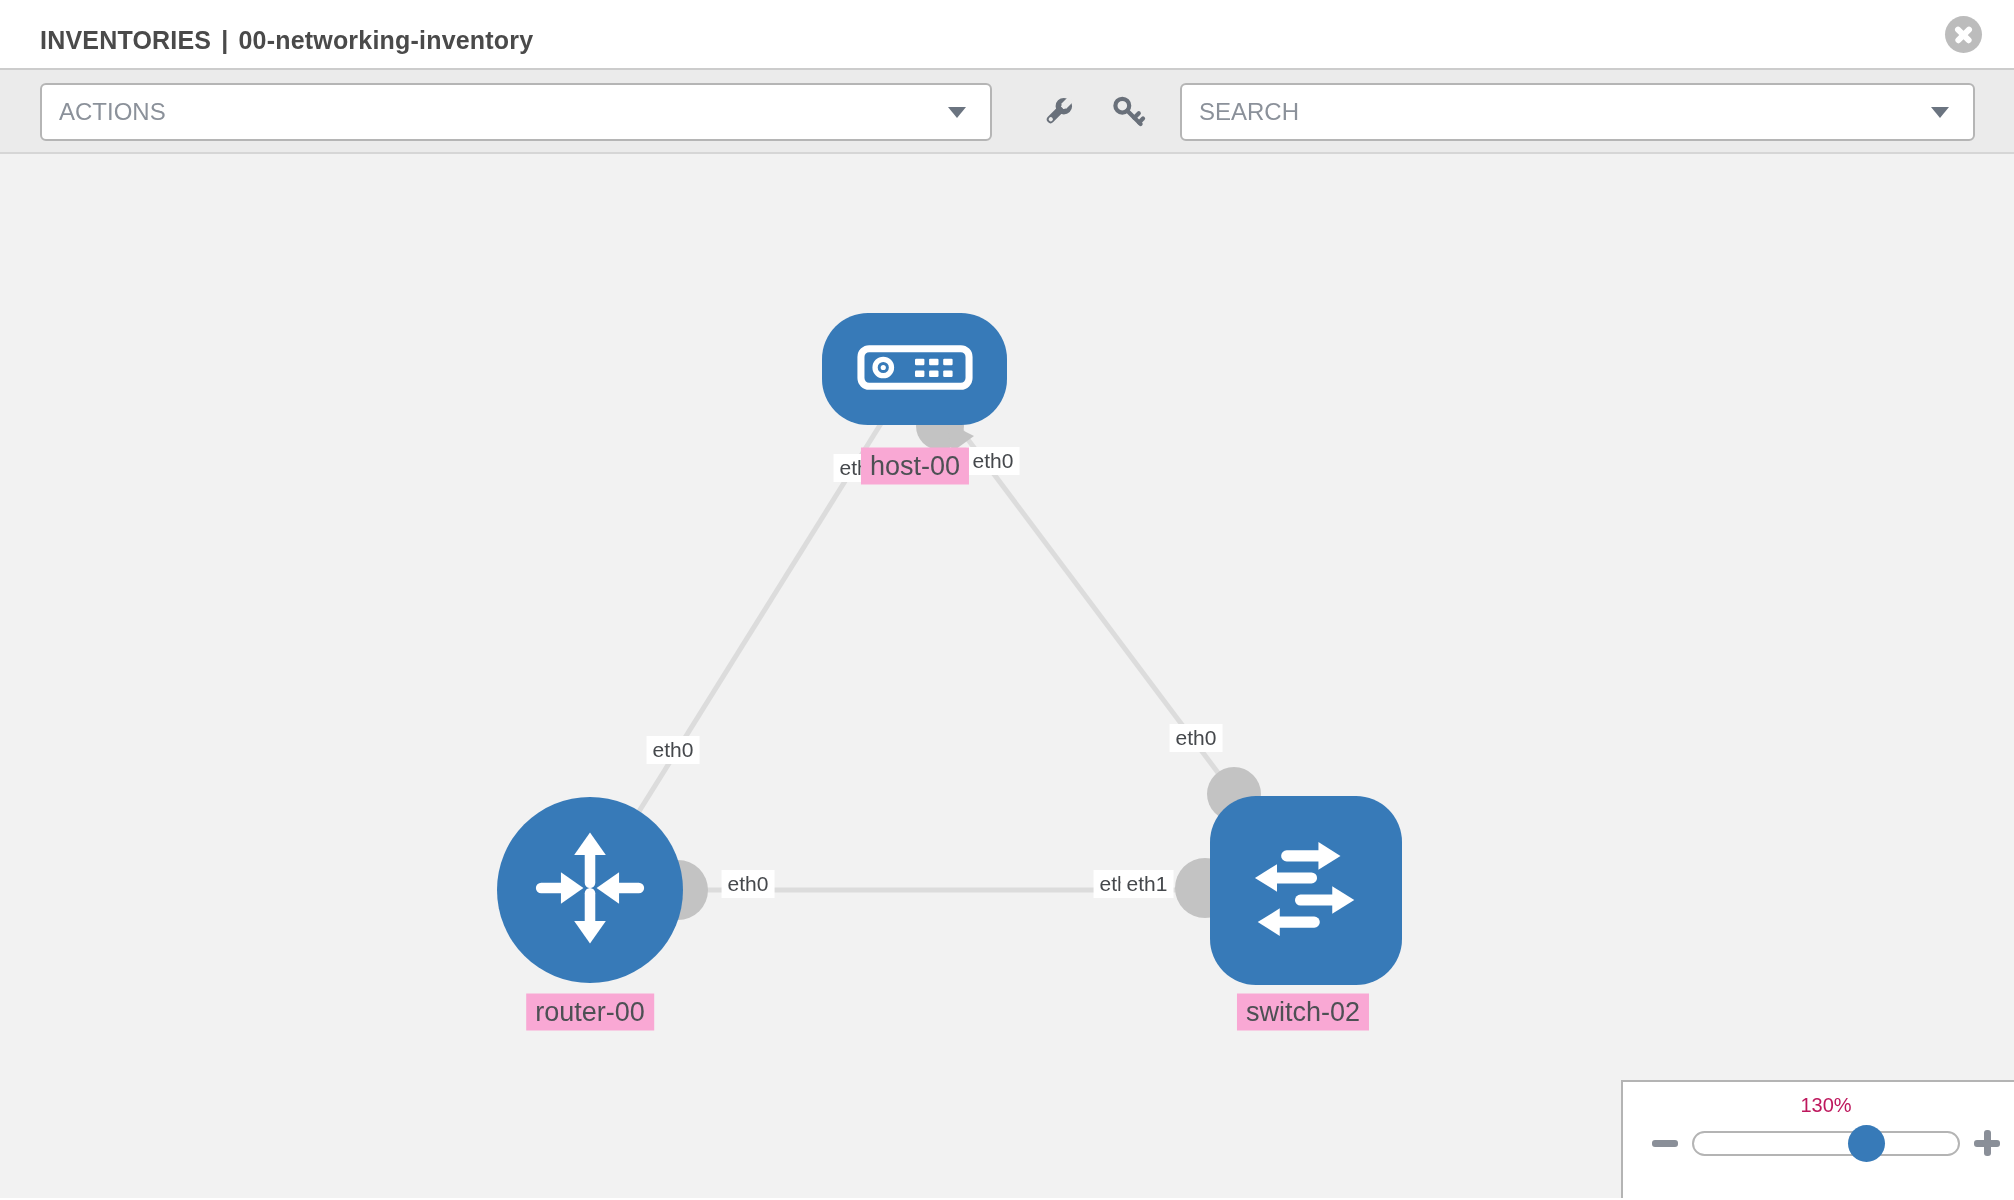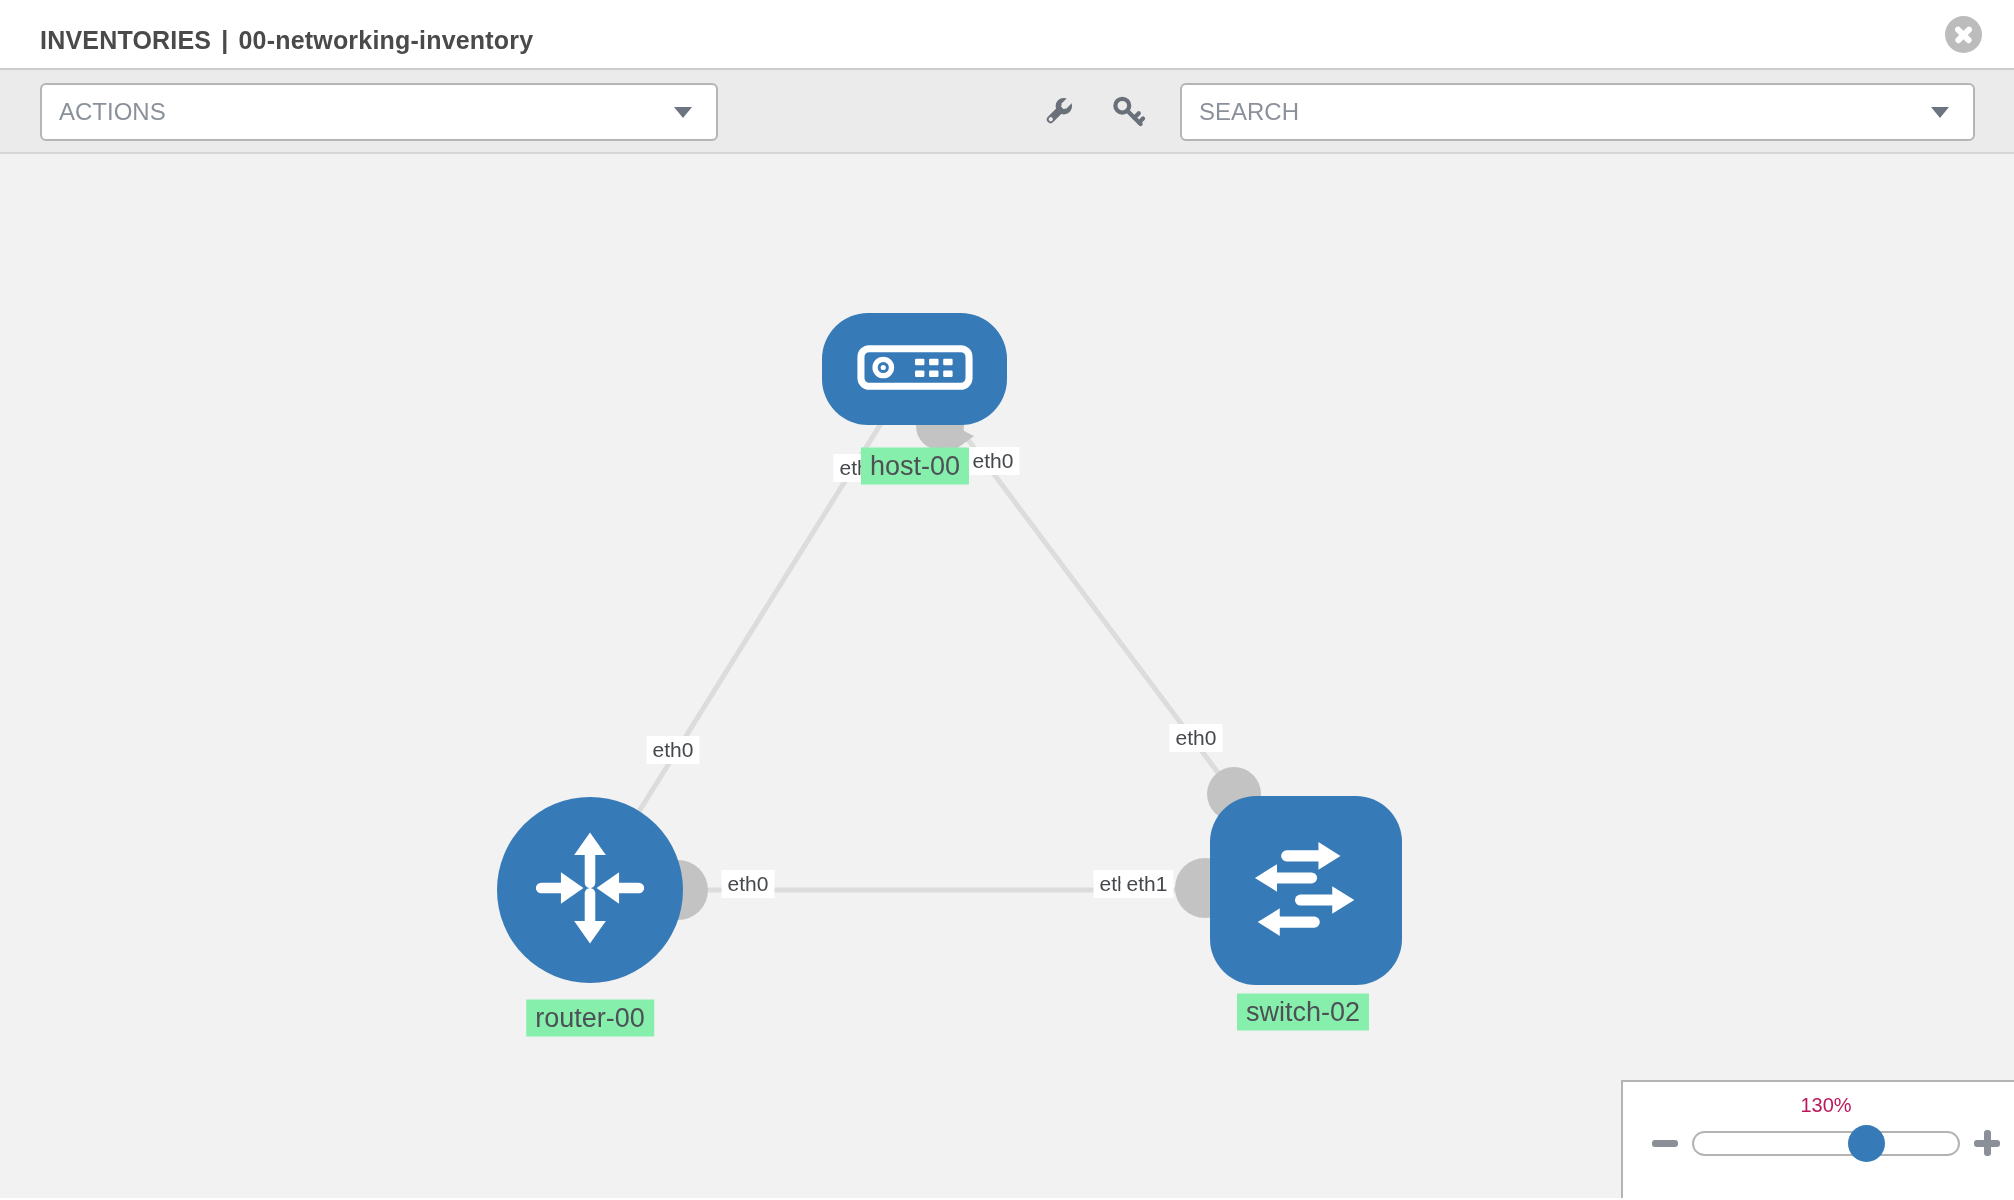--- a/index.html
+++ b/index.html
@@ -61,21 +61,21 @@
     background: #ffffff;
     border: 2px solid #b5b5b5;
     border-radius: 6px;
     display: flex;
     align-items: center;
     padding: 0 24px 0 17px;
     font-size: 24px;
     color: #8b919a;
     cursor: pointer;
   }
-  .select-actions { left: 40px;  width: 678px; }
+  .select-actions { left: 40px;  width: 952px; }
   .select-search  { left: 1180px; width: 795px; gap: 48px; }
   .select-box .label { flex: 1; }
   .caret {
     width: 0; height: 0;
     border-left: 9px solid transparent;
     border-right: 9px solid transparent;
     border-top: 11px solid #6b7480;
   }
   .tool-icons {
     position: absolute;
@@ -106,29 +106,29 @@
     cursor: pointer;
     z-index: 2;
   }
   .node-host   { left: 822px;  top: 159px; width: 185px; height: 112px; border-radius: 46px; }
   .node-router { left: 497px;  top: 643px; width: 186px; height: 186px; border-radius: 50%; }
   .node-switch { left: 1210px; top: 642px; width: 192px; height: 189px; border-radius: 46px; }
 
   .node-label {
     position: absolute;
     transform: translate(-50%, -50%);
-    background: #86efac;
+    background: #f9a8d4;
     color: #4d5054;
     font-size: 27px;
     padding: 3px 9px;
     white-space: nowrap;
     z-index: 4;
   }
   .lbl-host   { left: 915px;  top: 312px; }
-  .lbl-router { left: 590px;  top: 858px; margin-top: 6px; }
+  .lbl-router { left: 590px;  top: 858px; }
   .lbl-switch { left: 1303px; top: 858px; }
 
   .eth-label {
     position: absolute;
     transform: translate(-50%, -50%);
     background: #ffffff;
     color: #45484c;
     font-size: 21px;
     padding: 2px 6px;
     white-space: nowrap;

